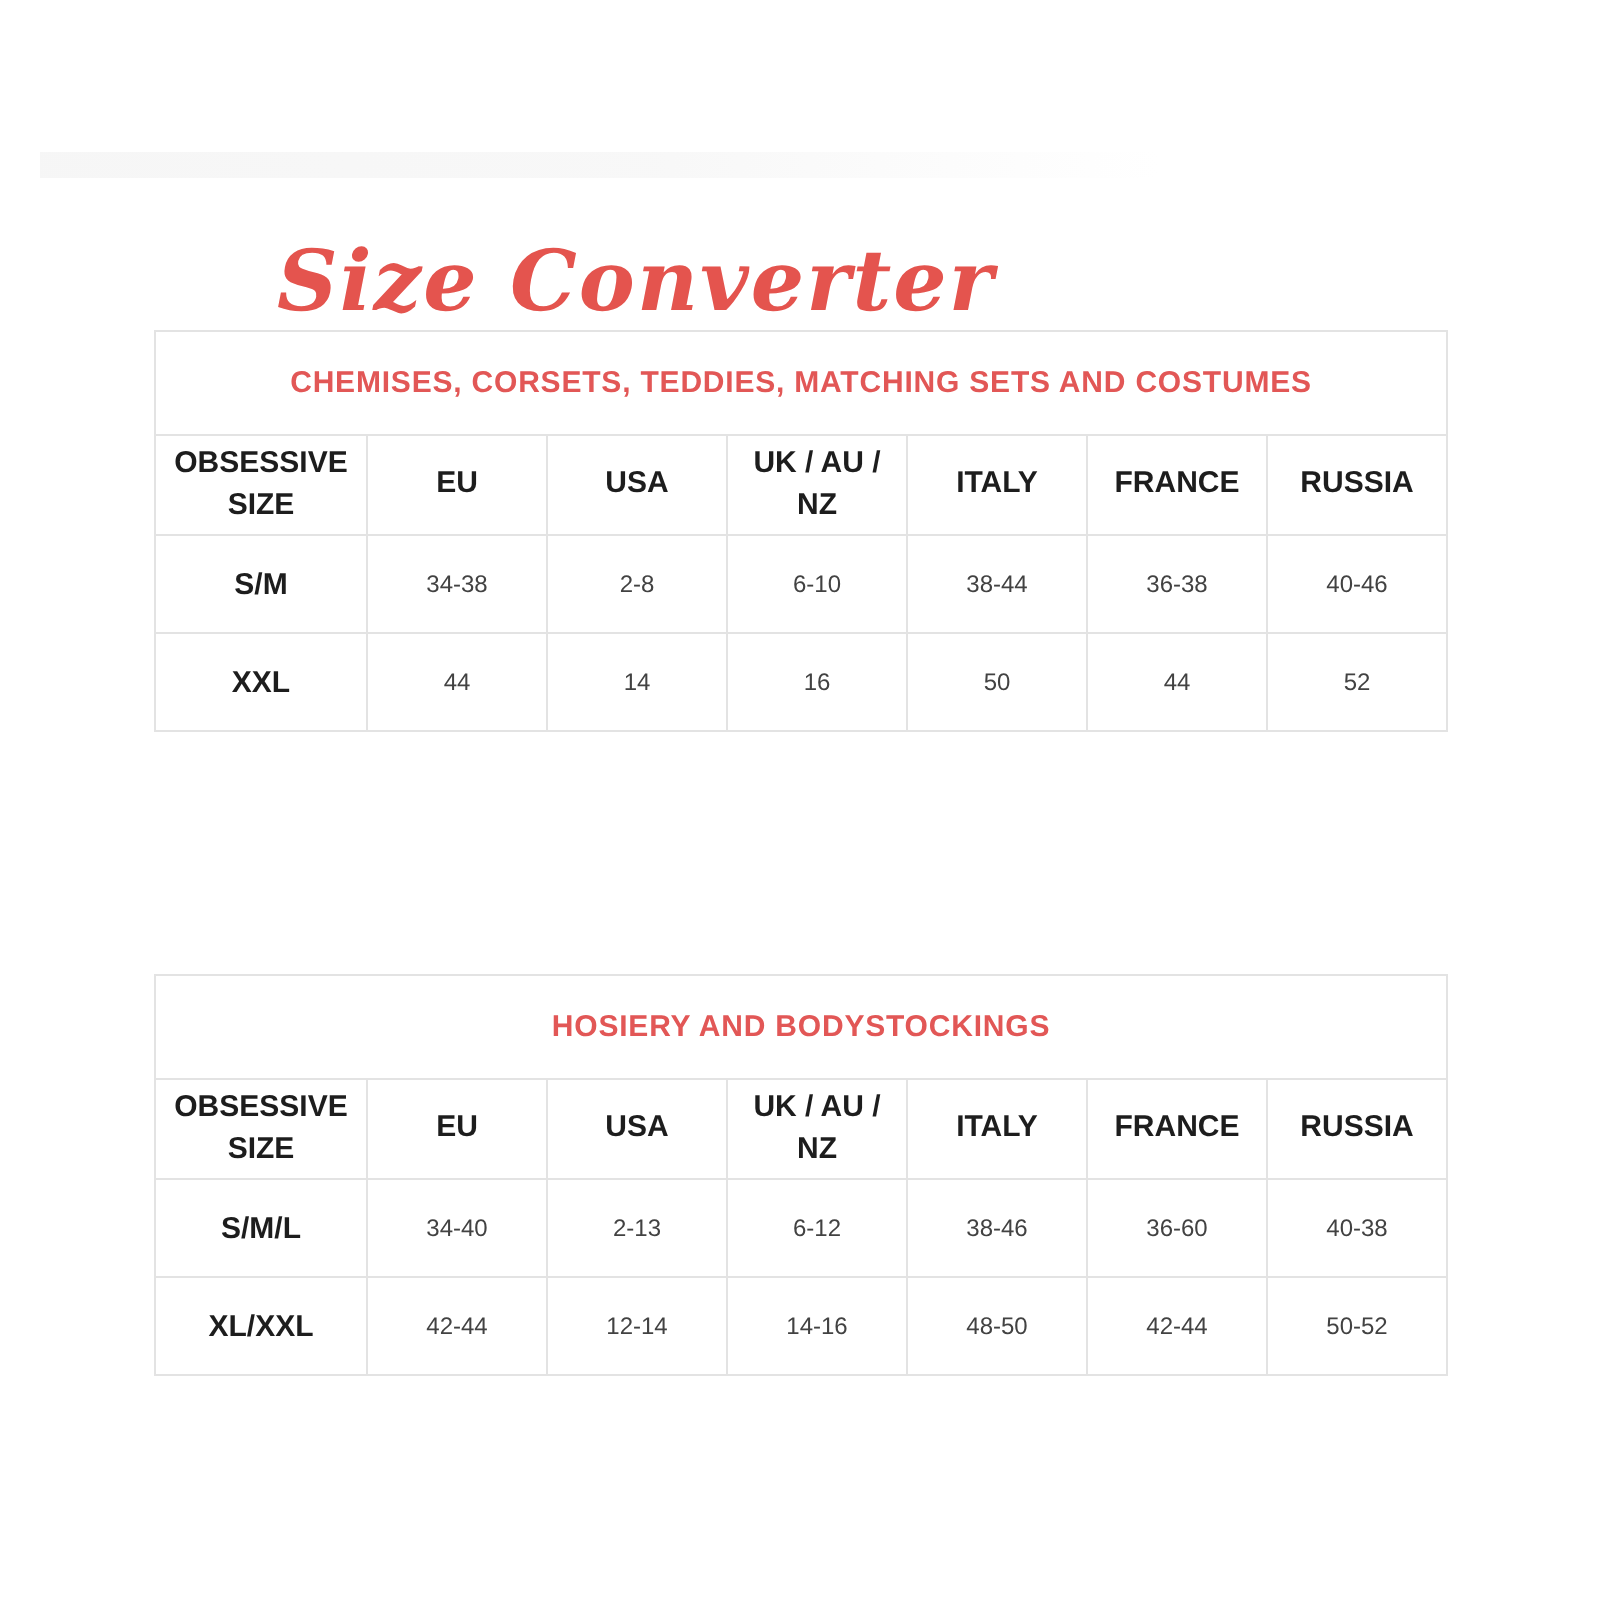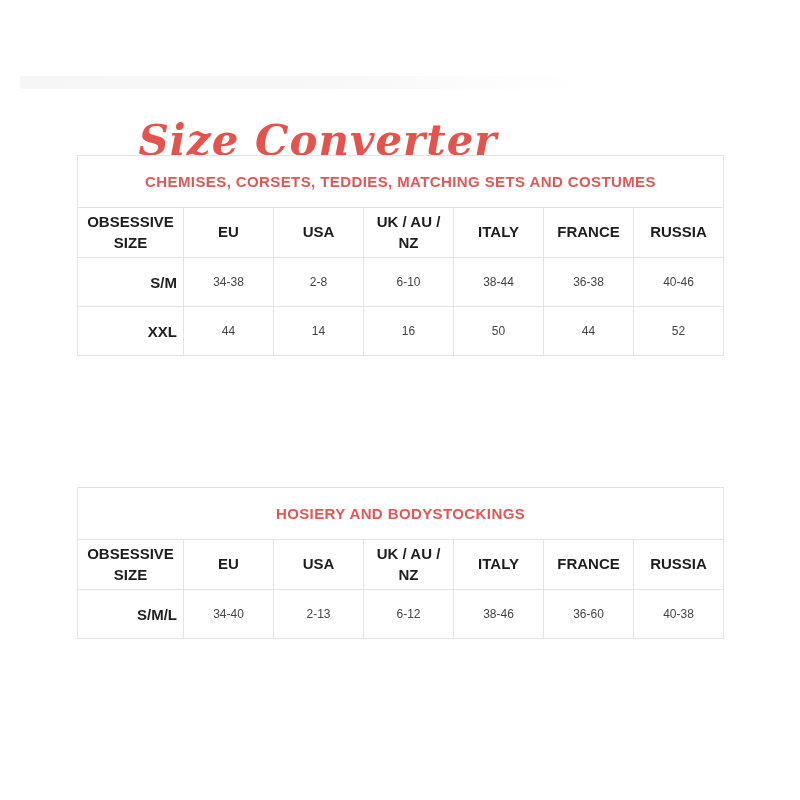--- a/index.html
+++ b/index.html
@@ -43,21 +43,21 @@
   }
 
   table.size-table {
     position: absolute;
     left: 77px;
     width: 646px;
     border-collapse: collapse;
     table-layout: fixed;
     background: #ffffff;
   }
-  table#size-table-0 { top: 155px; }
+  table#size-table-0 { top: 165px; }
   table#size-table-1 { top: 487px; }
 
   .size-table td, .size-table th {
     border: 1px solid #e3e3e3;
     text-align: center;
     vertical-align: middle;
     padding: 0 6px;
     box-sizing: border-box;
   }
 
@@ -82,21 +82,20 @@
   .size-table tbody td {
     font-size: 12px;
     font-weight: normal;
     color: #424242;
   }
 
   .size-table tbody th.row-size {
     font-size: 15px;
     font-weight: bold;
     color: #1d1d1d;
-    text-align: right;
   }
 </style>
 </head>
 <body>
 
 <div class="top-shade"></div>
 
 <h1 class="page-title">Size Converter</h1>
 
 <table class="size-table" id="size-table-0">
@@ -172,14 +171,23 @@
   <tbody>
       <tr>
         <th class="row-size">S/M/L</th>
         <td>34-40</td>
         <td>2-13</td>
         <td>6-12</td>
         <td>38-46</td>
         <td>36-60</td>
         <td>40-38</td>
       </tr>
+      <tr>
+        <th class="row-size">XL/XXL</th>
+        <td>42-44</td>
+        <td>12-14</td>
+        <td>14-16</td>
+        <td>48-50</td>
+        <td>42-44</td>
+        <td>50-52</td>
+      </tr>
     </tbody>
 </table>
 
 </body></html>

